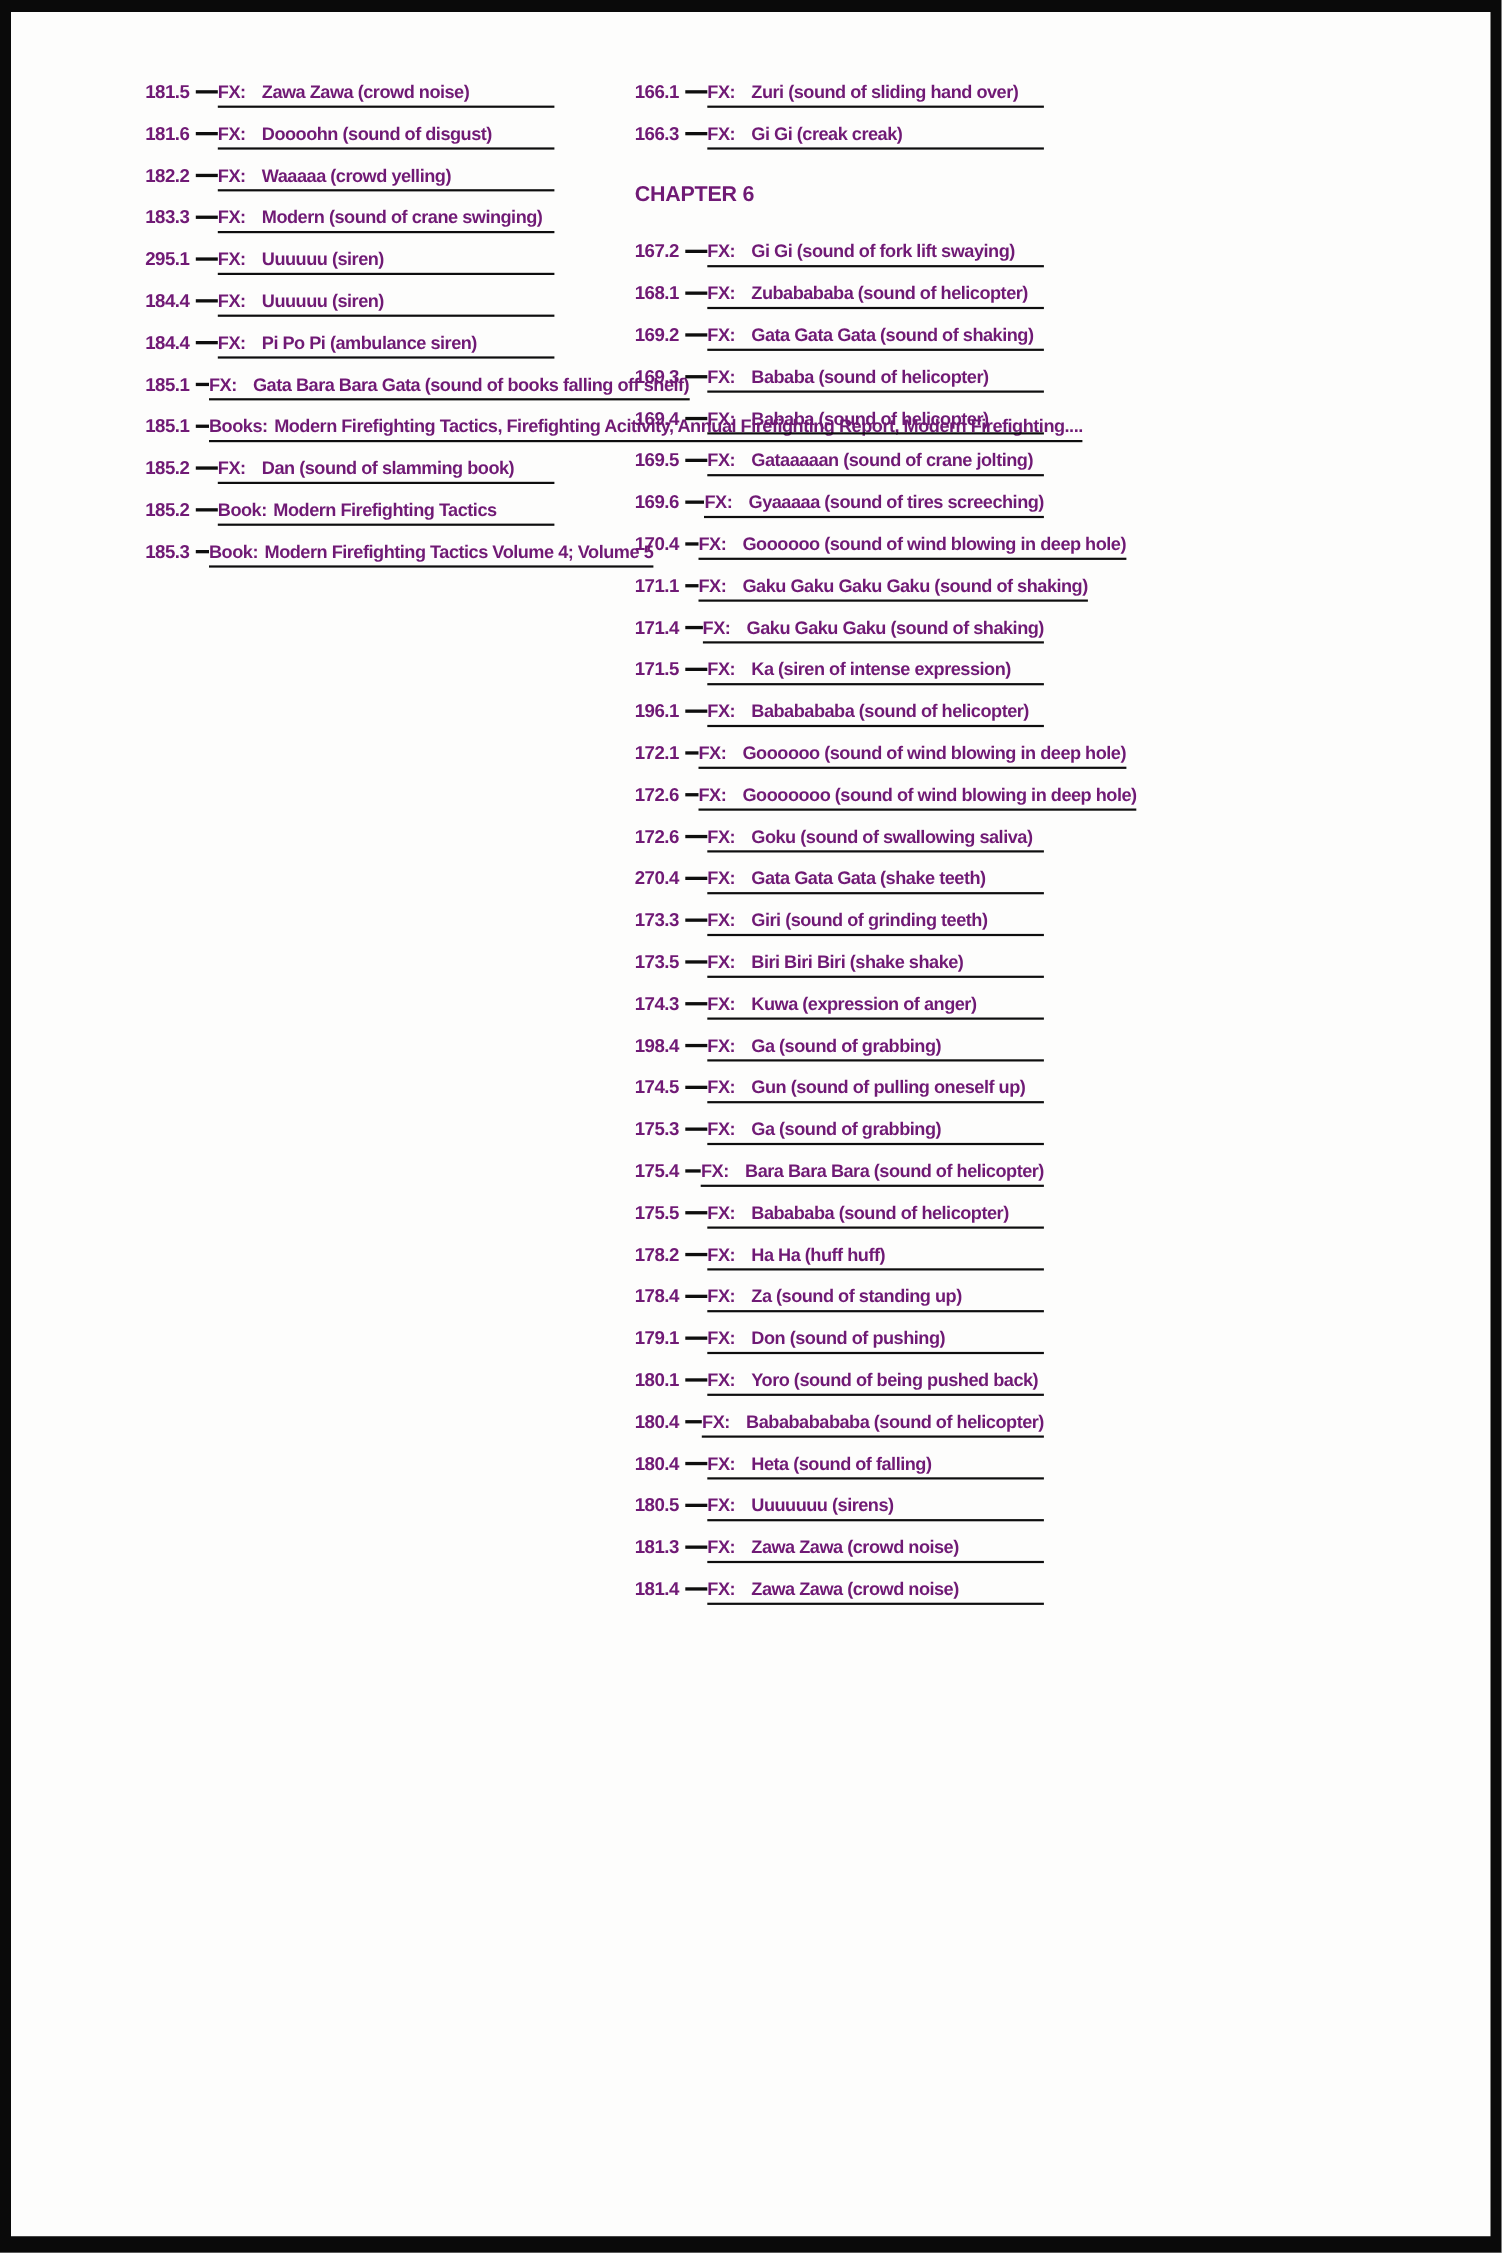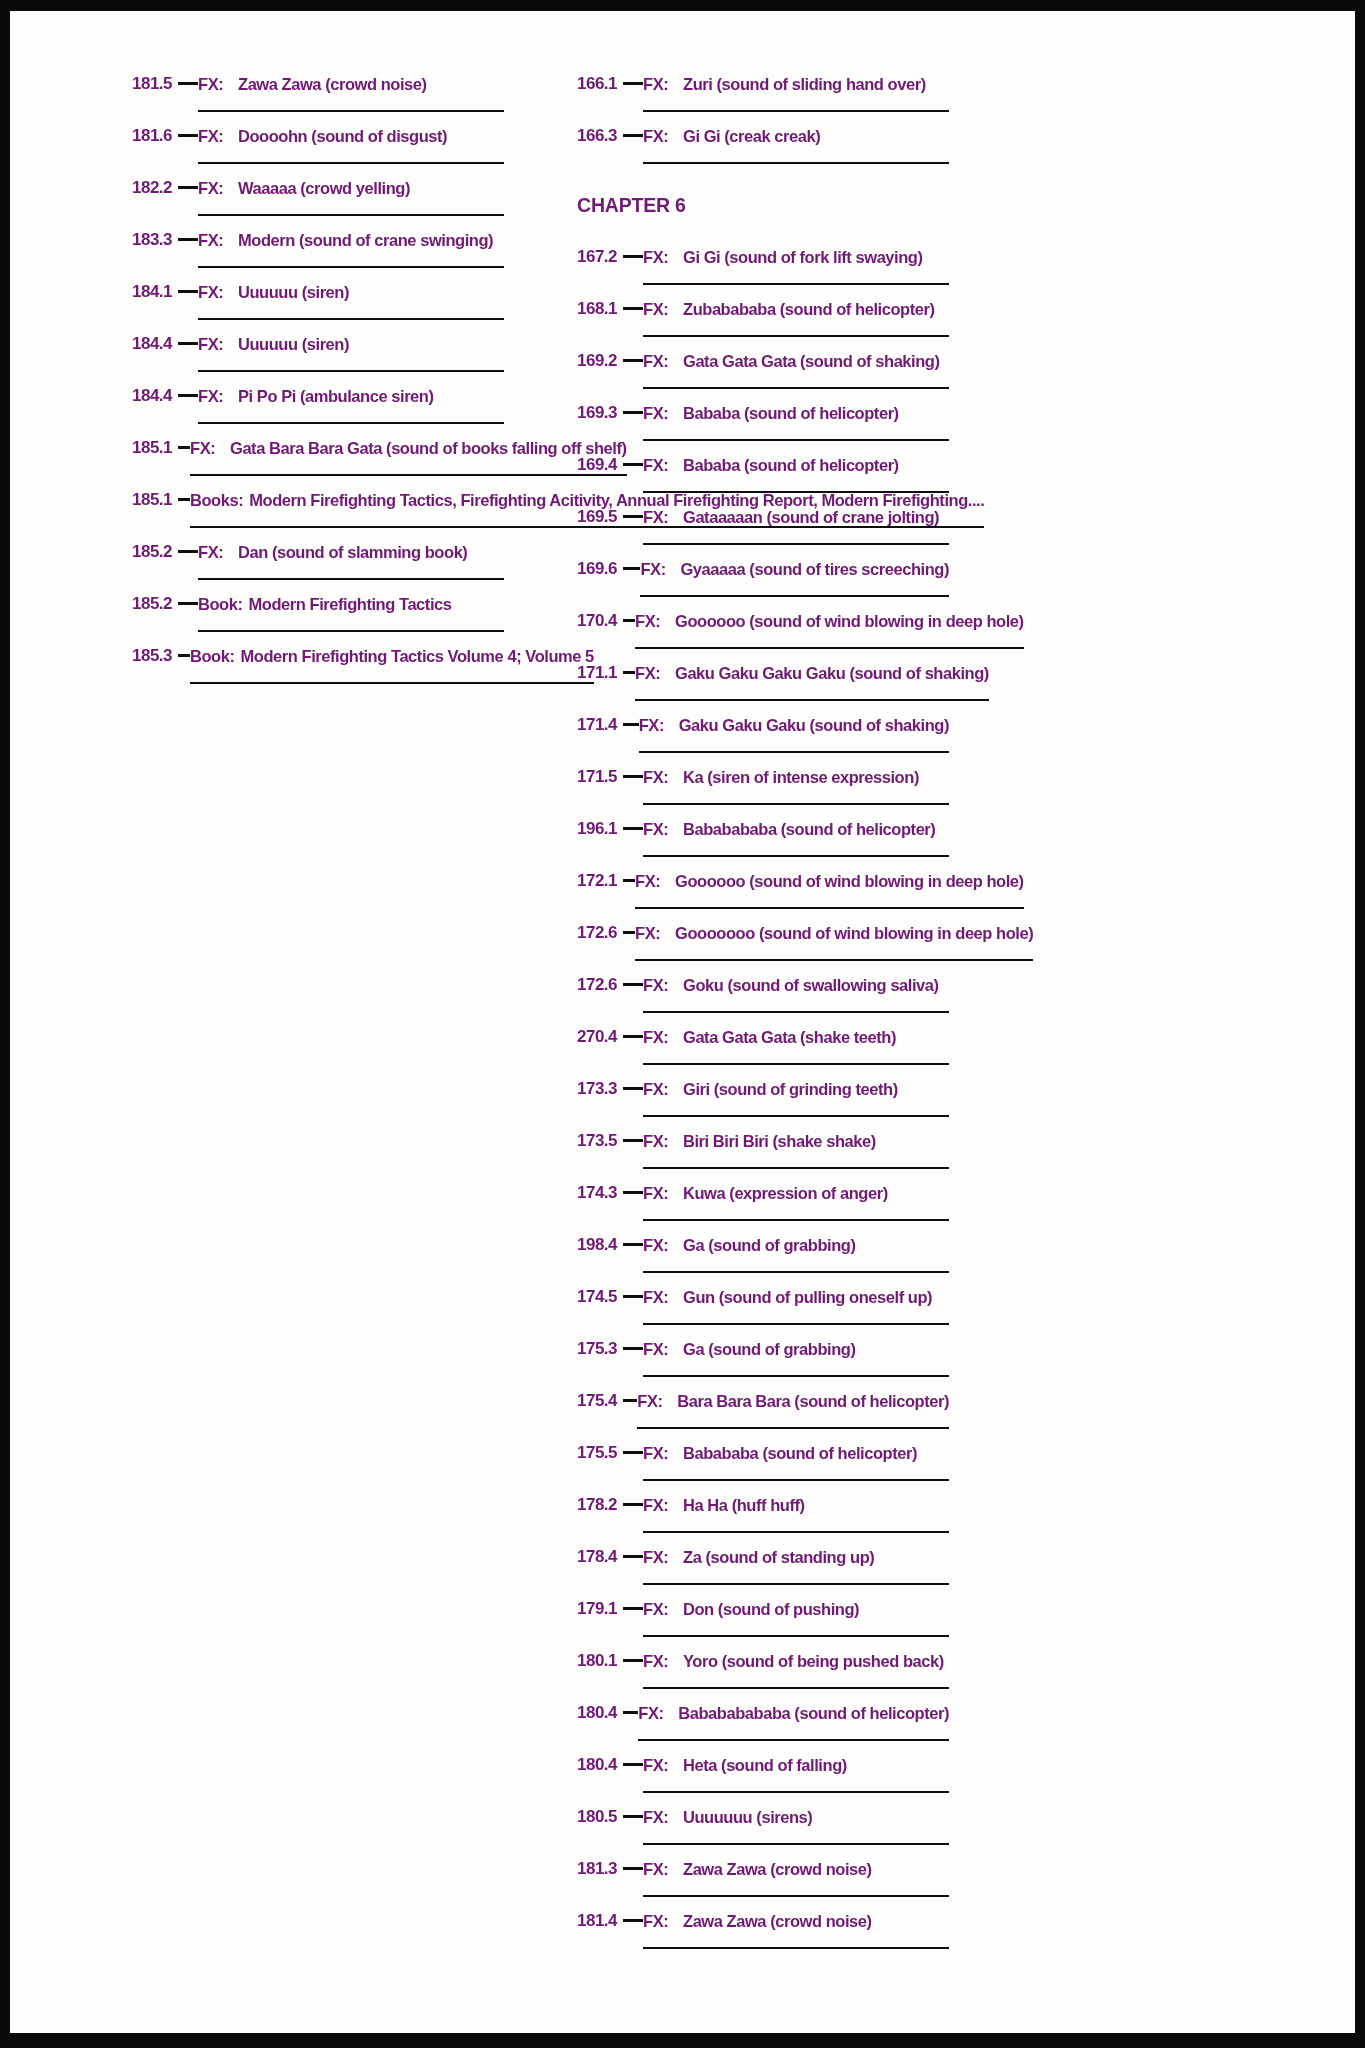--- a/index.html
+++ b/index.html
@@ -51,21 +51,21 @@
     flex: 1 1 auto;
     height: 2.5px;
     background: #0e0e0e;
     margin-top: 8px;
     min-width: 12px;
   }
   .body {
     flex: 0 0 306px;
     box-sizing: content-box;
     border-bottom: 2.5px solid #0e0e0e;
-    padding-bottom: 16px;
+    padding-bottom: 2px;
     min-height: 20px;
     font-size: 16.5px;
     line-height: 20px;
     letter-spacing: -0.45px;
     white-space: nowrap;
     overflow: visible;
     text-decoration: underline;
   }
   .label {
     display: inline-block;
@@ -111,21 +111,21 @@
     <span class="num">182.2</span>
     <span class="dash"></span>
     <span class="body"><span class="label fx">FX:</span><span class="text">Waaaaa (crowd yelling)</span></span>
   </div>
         <div class="entry">
     <span class="num">183.3</span>
     <span class="dash"></span>
     <span class="body"><span class="label fx">FX:</span><span class="text">Modern (sound of crane swinging)</span></span>
   </div>
         <div class="entry">
-    <span class="num">184.1</span>
+    <span class="num">295.1</span>
     <span class="dash"></span>
     <span class="body"><span class="label fx">FX:</span><span class="text">Uuuuuu (siren)</span></span>
   </div>
         <div class="entry">
     <span class="num">184.4</span>
     <span class="dash"></span>
     <span class="body"><span class="label fx">FX:</span><span class="text">Uuuuuu (siren)</span></span>
   </div>
         <div class="entry">
     <span class="num">184.4</span>

